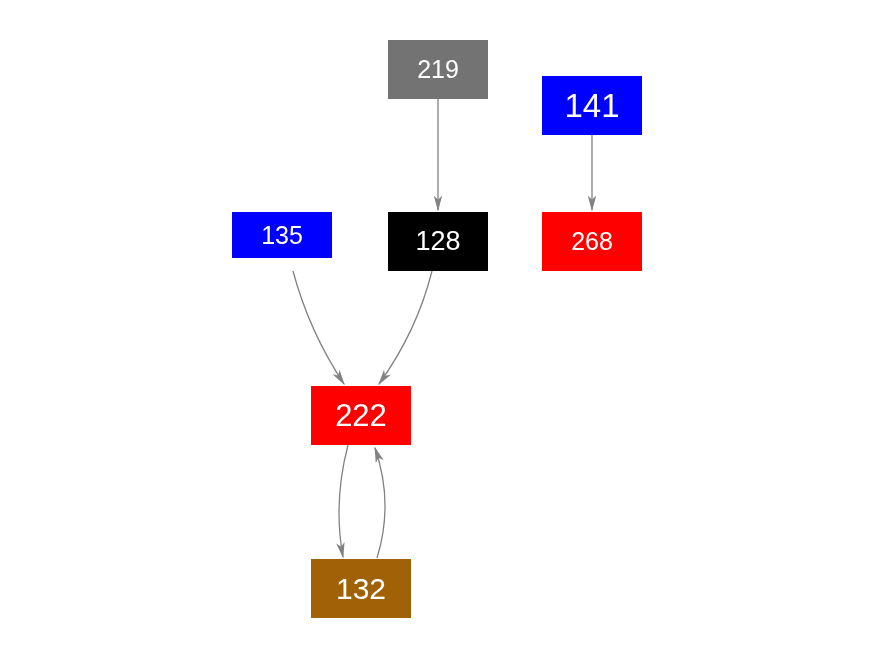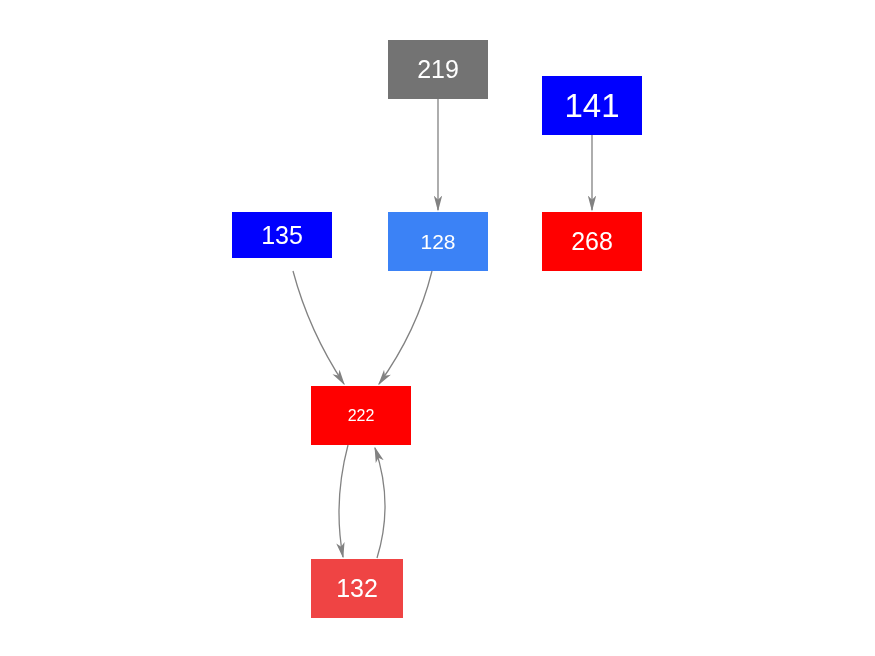--- a/index.html
+++ b/index.html
@@ -51,17 +51,17 @@
   <path d="M438,99 L438,210" class="edge" stroke="#828282" stroke-width="1.3" marker-end="url(#arrowhead)"></path>
       <path d="M592,99 L592,210" class="edge" stroke="#828282" stroke-width="1.3" marker-end="url(#arrowhead)"></path>
       <path d="M293,271 Q309,331 344,384" class="edge" stroke="#828282" stroke-width="1.3" marker-end="url(#arrowhead)"></path>
       <path d="M432,271 Q417,331 379,384" class="edge" stroke="#828282" stroke-width="1.3" marker-end="url(#arrowhead)"></path>
       <path d="M348,445 Q333,502 343,557" class="edge" stroke="#828282" stroke-width="1.3" marker-end="url(#arrowhead)"></path>
       <path d="M377,558 Q394,503 375,448" class="edge" stroke="#828282" stroke-width="1.3" marker-end="url(#arrowhead)"></path>
     </svg>
 <div class="node" style="left: 388px; top: 40px; width: 100px; height: 59px; background: #737373; color: rgb(255, 255, 255); font-size: 25px;">219</div>
     <div class="node" style="left: 542px; top: 40px; width: 100px; height: 59px; background: rgb(0, 0, 255); color: rgb(255, 255, 255); font-size: 33px; margin-top: 36px;">141</div>
     <div class="node" style="left: 232px; top: 212px; width: 100px; height: 46px; background: rgb(0, 0, 255); color: rgb(255, 255, 255); font-size: 25px;">135</div>
-    <div class="node" style="left: 388px; top: 212px; width: 100px; height: 59px; background: #3b82f6; color: rgb(255, 255, 255); font-size: 21px;">128</div>
+    <div class="node" style="left: 388px; top: 212px; width: 100px; height: 59px; background: #000000; color: rgb(255, 255, 255); font-size: 27px;">128</div>
     <div class="node" style="left: 542px; top: 212px; width: 100px; height: 59px; background: rgb(255, 0, 0); color: rgb(255, 255, 255); font-size: 25px; text-align: center;">268</div>
-    <div class="node" style="left: 311px; top: 386px; width: 100px; height: 59px; background: rgb(255, 0, 0); color: rgb(255, 255, 255); font-size: 16px;">222</div>
-    <div class="node" style="left: 311px; top: 559px; width: 92px; height: 59px; background: #ef4444; color: rgb(255, 255, 255); font-size: 25px;">132</div>
+    <div class="node" style="left: 311px; top: 386px; width: 100px; height: 59px; background: rgb(255, 0, 0); color: rgb(255, 255, 255); font-size: 31px;">222</div>
+    <div class="node" style="left: 311px; top: 559px; width: 100px; height: 59px; background: #a16207; color: rgb(255, 255, 255); font-size: 30px;">132</div>
   </div>
 
 </body></html>

